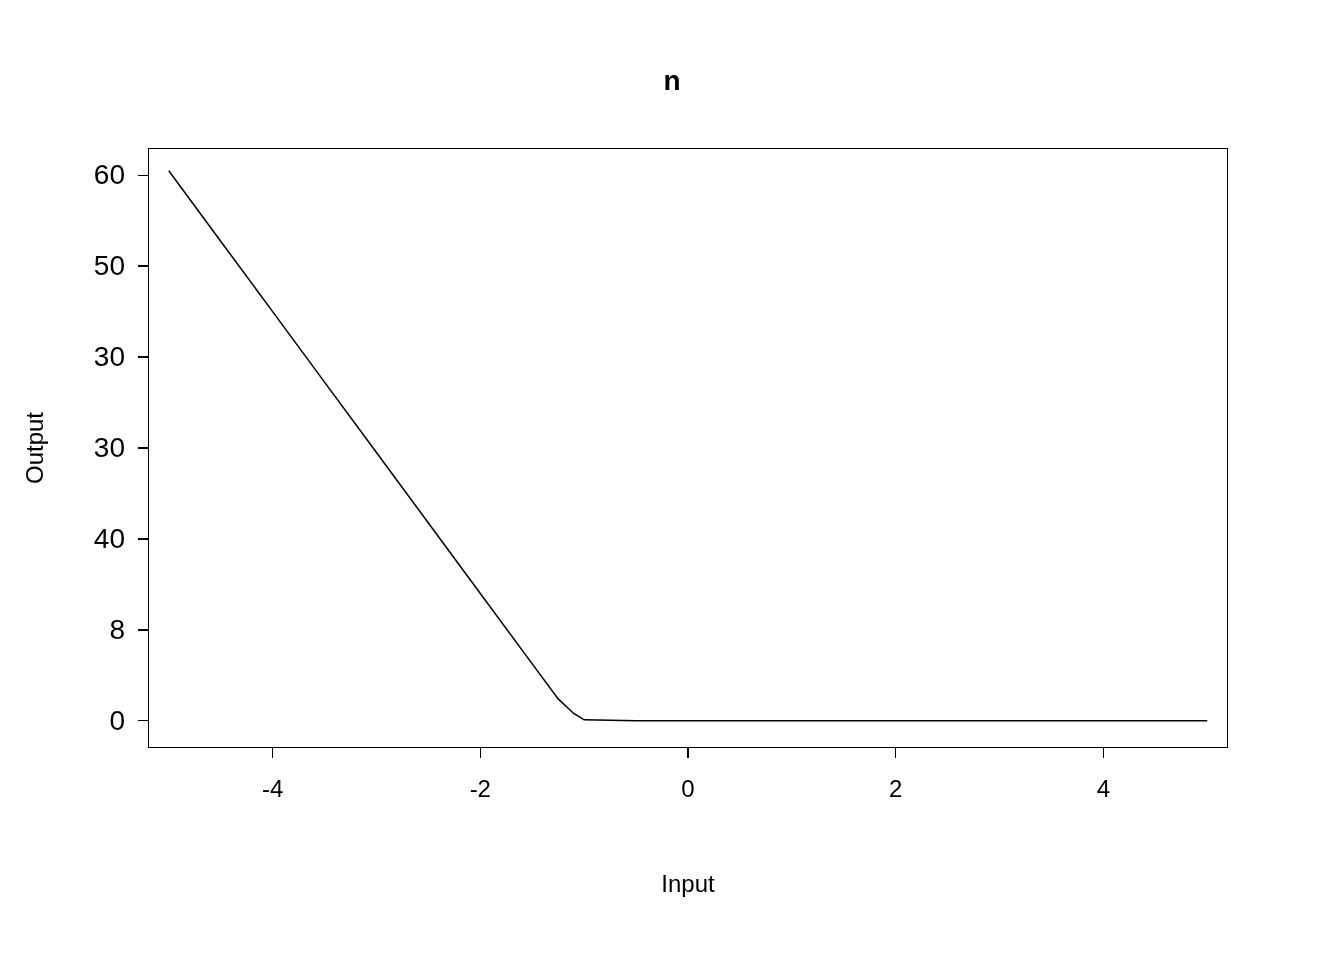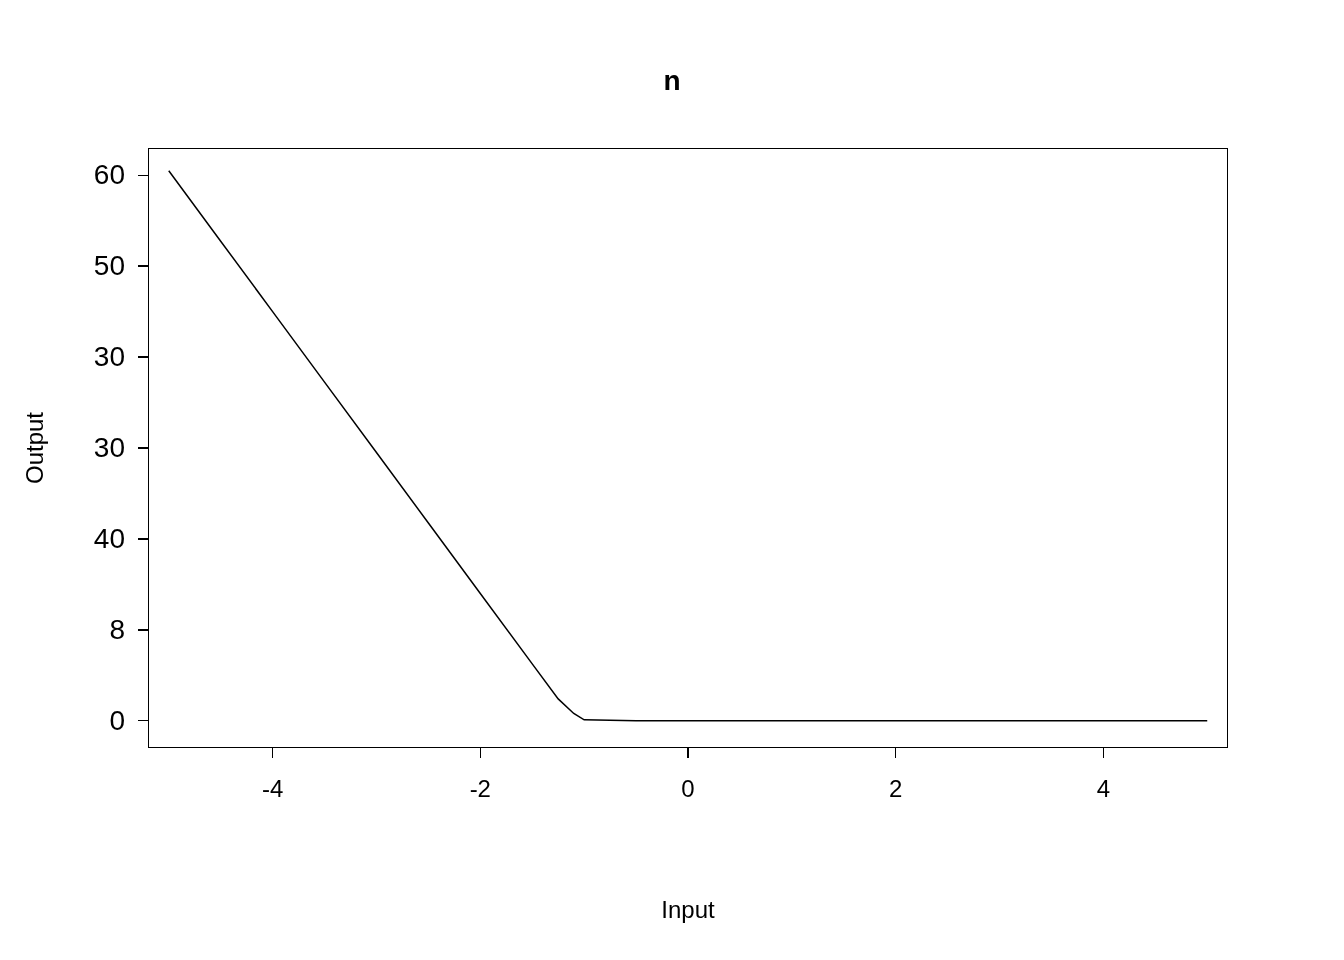--- a/index.html
+++ b/index.html
@@ -43,21 +43,20 @@
       font-size: 24px;
       color: #000;
     }
     .x-axis-label {
       position: absolute;
       left: 688px;
       top: 870px;
       transform: translateX(-50%);
       font-size: 24px;
       color: #000;
-      margin-top: 26px;
     }
     .tick-x {
       position: absolute;
       width: 1.5px;
       height: 10px;
       background: #000;
       top: 748px;
     }
     .tick-y {
       position: absolute;

